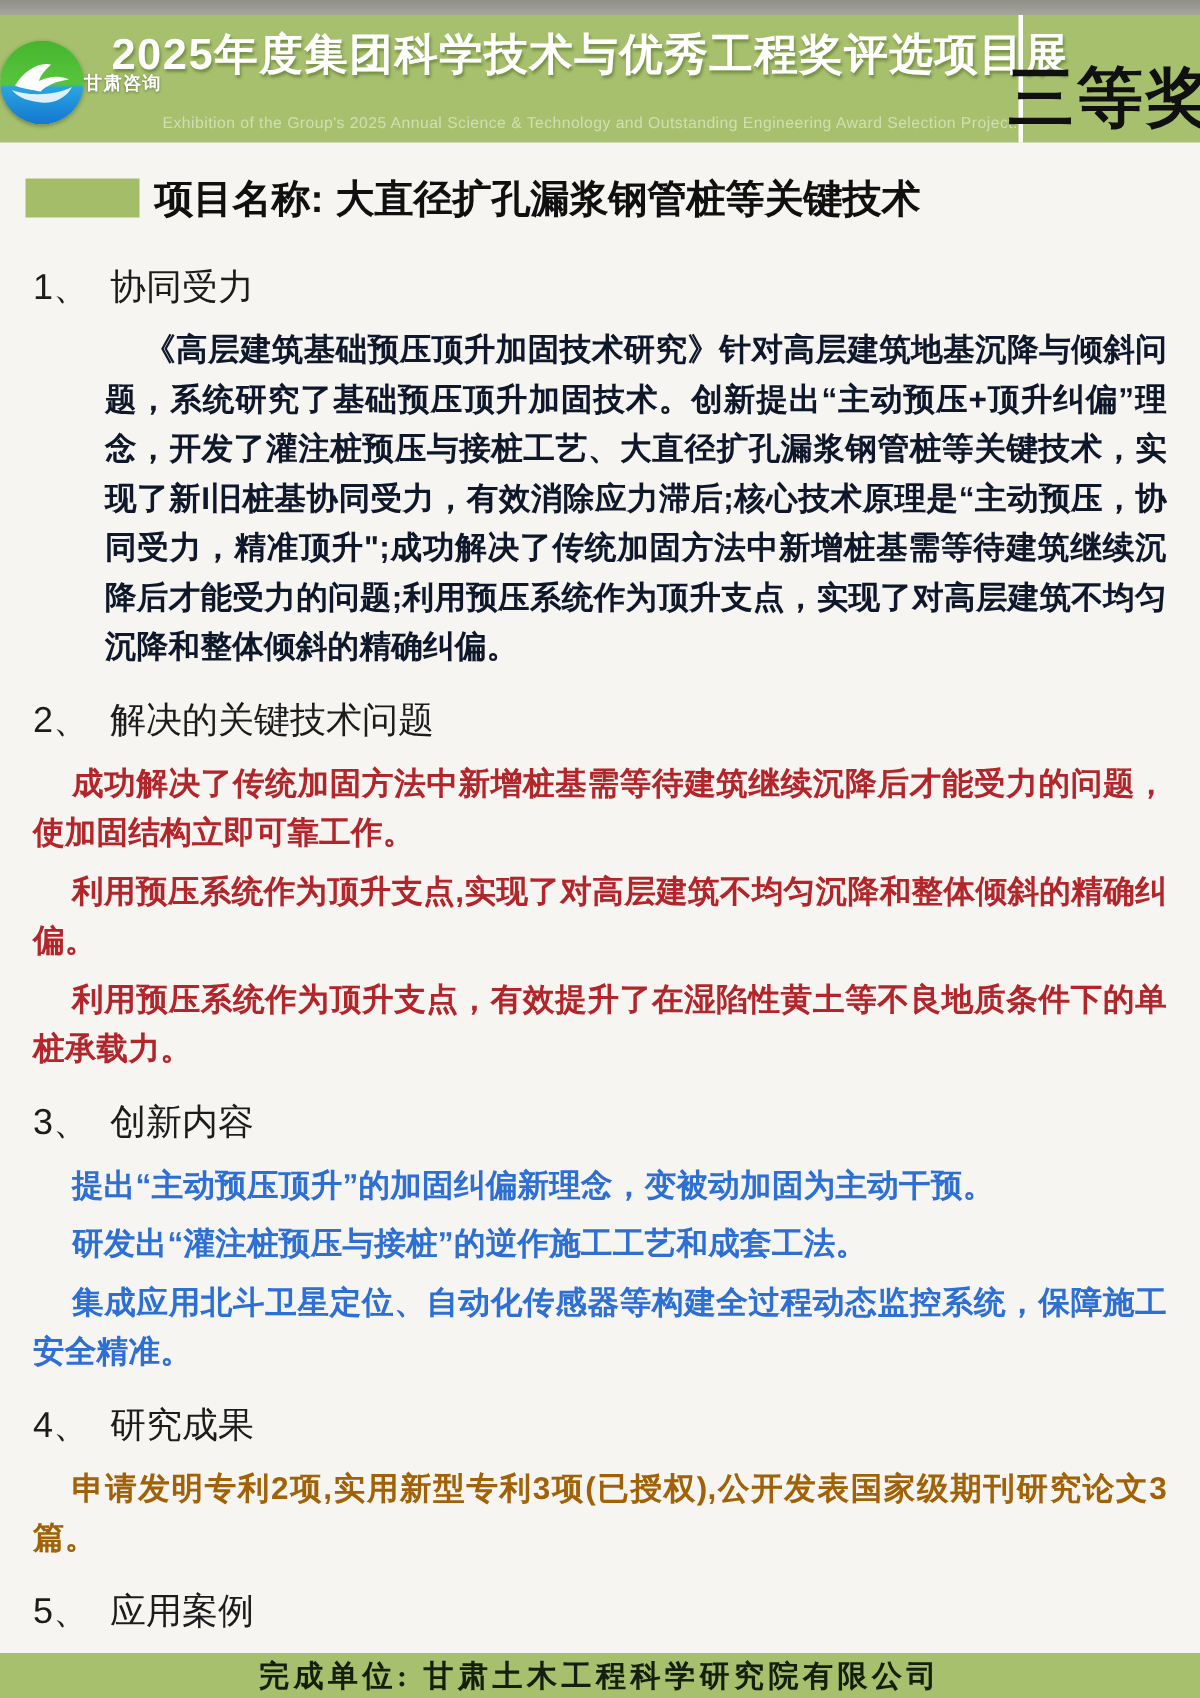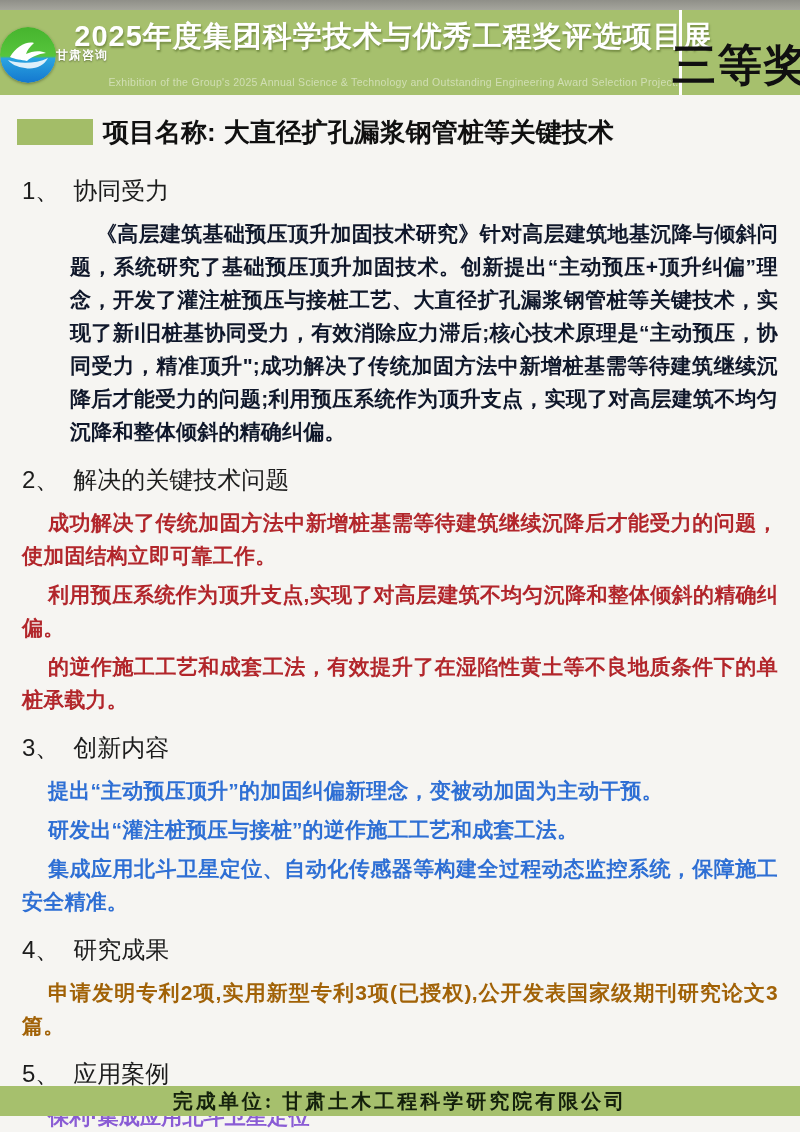--- a/index.html
+++ b/index.html
@@ -34,21 +34,21 @@
   .section-num { margin-right:14px; }
   .content p { margin:0 0 6px 0; font-size:21px; line-height:33px; text-indent:26px; font-weight:600; letter-spacing:.2px; text-align:justify; }
   p.intro-text { color:#0f172a; font-weight:700;margin-left:48px; }
   p.red-text    { color:#b2262b; }
   p.blue-text   { color:#2e6fd4; }
   p.gold-text   { color:#a16207; }
   p.purple-text { color:#8a5cd4; margin-bottom:12px; }
 
   
   .footer {
-    position:absolute; left:0; right:0; bottom:16px; height:30px; background:#a6c06d;
+    position:absolute; left:0; right:0; bottom:0; height:30px; background:#a6c06d;
     display:flex; align-items:center; justify-content:center;
   }
   .footer-text { font-family:"Liberation Serif","DejaVu Serif",serif; font-size:20px; font-weight:bold; color:#14200c; letter-spacing:3px; white-space:nowrap; }
 </style>
 </head>
 <body>
 
 <div class="poster">
 
   <div class="top-strip"></div>
@@ -95,21 +95,21 @@
       <span>协同受力</span>
     </div>
     <p class="intro-text">《高层建筑基础预压顶升加固技术研究》针对高层建筑地基沉降与倾斜问题，系统研究了基础预压顶升加固技术。创新提出“主动预压+顶升纠偏”理念，开发了灌注桩预压与接桩工艺、大直径扩孔漏浆钢管桩等关键技术，实现了新I旧桩基协同受力，有效消除应力滞后;核心技术原理是“主动预压，协同受力，精准顶升";成功解决了传统加固方法中新增桩基需等待建筑继续沉降后才能受力的问题;利用预压系统作为顶升支点，实现了对高层建筑不均匀沉降和整体倾斜的精确纠偏。</p>
 
     <div class="section-heading">
       <span class="section-num">2、</span>
       <span>解决的关键技术问题</span>
     </div>
     <p class="red-text">成功解决了传统加固方法中新增桩基需等待建筑继续沉降后才能受力的问题，使加固结构立即可靠工作。</p>
     <p class="red-text">利用预压系统作为顶升支点,实现了对高层建筑不均匀沉降和整体倾斜的精确纠偏。</p>
-    <p class="red-text">的逆作施工工艺和成套工法，有效提升了在湿陷性黄土等不良地质条件下的单桩承载力。</p>
+    <p class="red-text">利用预压系统作为顶升支点，有效提升了在湿陷性黄土等不良地质条件下的单桩承载力。</p>
 
     <div class="section-heading">
       <span class="section-num">3、</span>
       <span>创新内容</span>
     </div>
     <p class="blue-text">提出“主动预压顶升”的加固纠偏新理念，变被动加固为主动干预。</p>
     <p class="blue-text">研发出“灌注桩预压与接桩”的逆作施工工艺和成套工法。</p>
     <p class="blue-text">集成应用北斗卫星定位、自动化传感器等构建全过程动态监控系统，保障施工安全精准。</p>
 
     <div class="section-heading">

